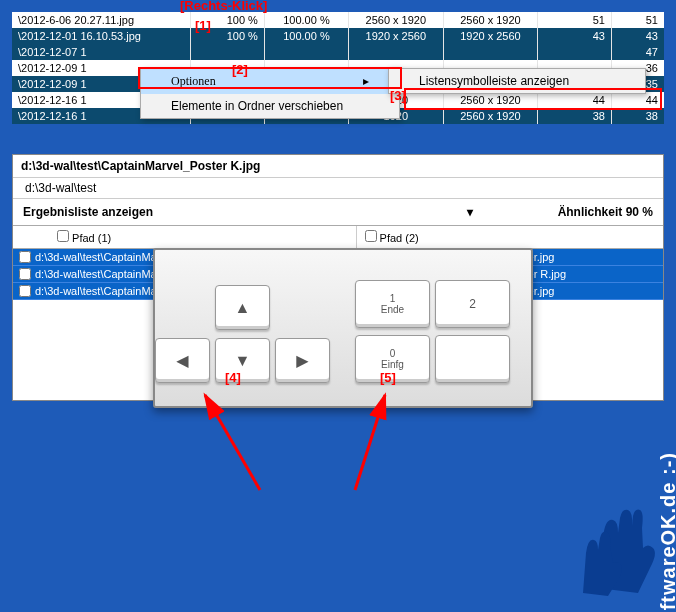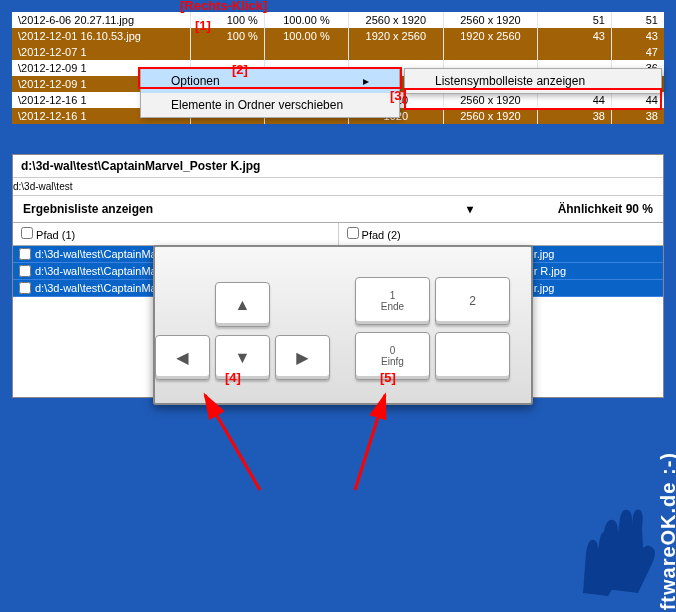--- a/index.html
+++ b/index.html
@@ -18,64 +18,64 @@
   position: relative;
 }
 .data-table { width: 100%; border-collapse: collapse; }
 .data-table td {
   padding: 2px 6px;
   font-size: 11px;
   border-right: 1px solid #e5e5e5;
   white-space: nowrap;
 }
 .data-table td:last-child { border-right: none; }
-.data-table tr.sel td { background: #a16207; color: #fff; }
+.data-table tr.sel td { background: #0c4a6e; color: #fff; }
 .col-file { width: 170px; }
 .col-pct1 { width: 70px; text-align: right; }
 .col-pct2 { width: 80px; text-align: center; }
 .col-dim1 { width: 90px; text-align: center; }
 .col-dim2 { width: 90px; text-align: center; }
 .col-n1 { width: 70px; text-align: right; }
 .col-n2 { width: 50px; text-align: right; }
 
 .ctx-menu {
   position: absolute;
   background: #f2f2f2;
   border: 1px solid #aaa;
   box-shadow: 2px 2px 6px rgba(0,0,0,.3);
   z-index: 20;
 }
 .ctx-menu .item {
   padding: 5px 30px 5px 30px;
   font-size: 12px;
   white-space: nowrap;
 }
-.ctx-menu .item.hov { background: #bfe0ff; }
+.ctx-menu .item.hov { background: #bfe0ff; font-family: Liberation Serif, serif; }
 .ctx-menu .chevron { float: right; margin-left: 20px; }
 #ctx1 { top: 56px; left: 128px; width: 260px; }
-#ctx2 { top: 56px; left: 392px; width: 258px; }
+#ctx2 { top: 56px; left: 376px; width: 258px; }
 .checkmark-slot { display:inline-block; width:18px; margin-left:-24px; text-align:center; color:#1e5bb8; font-weight:bold;}
 
 .red-box { position:absolute; border:2px solid #ff0000; pointer-events:none; z-index:30; }
 .red-label { position:absolute; color:#ff0000; font-weight:bold; font-size:13px; z-index:31; pointer-events:none; }
 
 .bottom-panel {
   background:#fff;
   margin: 30px 12px 0 12px;
   border:1px solid #888;
   position:relative;
   padding-bottom: 100px;
 }
 .bp-title { padding:4px 8px; font-size:12px; font-weight:bold; border-bottom:1px solid #ccc; }
-.bp-path { padding:3px 0; font-size:10px; border-bottom:1px solid #ccc; }
+.bp-path { padding:3px 12px; font-size:12px; border-bottom:1px solid #ccc; }
 .bp-headers { display:flex; border-bottom:1px solid #aaa; }
 .bp-headers .h { padding:6px 10px; font-size:12px; font-weight:bold; }
 .bp-headers .h1 { flex:1; }
 .bp-headers .h2 { width:180px; text-align:right; }
-.bp-cols { display:flex; border-bottom:1px solid #aaa; }
+.bp-cols { display:flex; border-bottom:1px solid #aaa;padding-left:36px; }
 .bp-cols .c { flex:1; padding:4px 8px; font-size:11px; border-right:1px solid #ccc; }
 .bp-cols .c:last-child { border-right:none; }
 .bp-rows { display:flex; }
 .bp-rows .col { flex:1; }
 .bp-rows .row { background:#0a64c8; color:#fff; padding:2px 6px; font-size:11px; display:flex; align-items:center; gap:4px; border-bottom:1px solid #3b82e0;}
 .bp-rows .row input[type=checkbox]{ accent-color:#fff; }
 .cb { width:12px; height:12px; }
 
 .keyboard-img {
   position:absolute;

